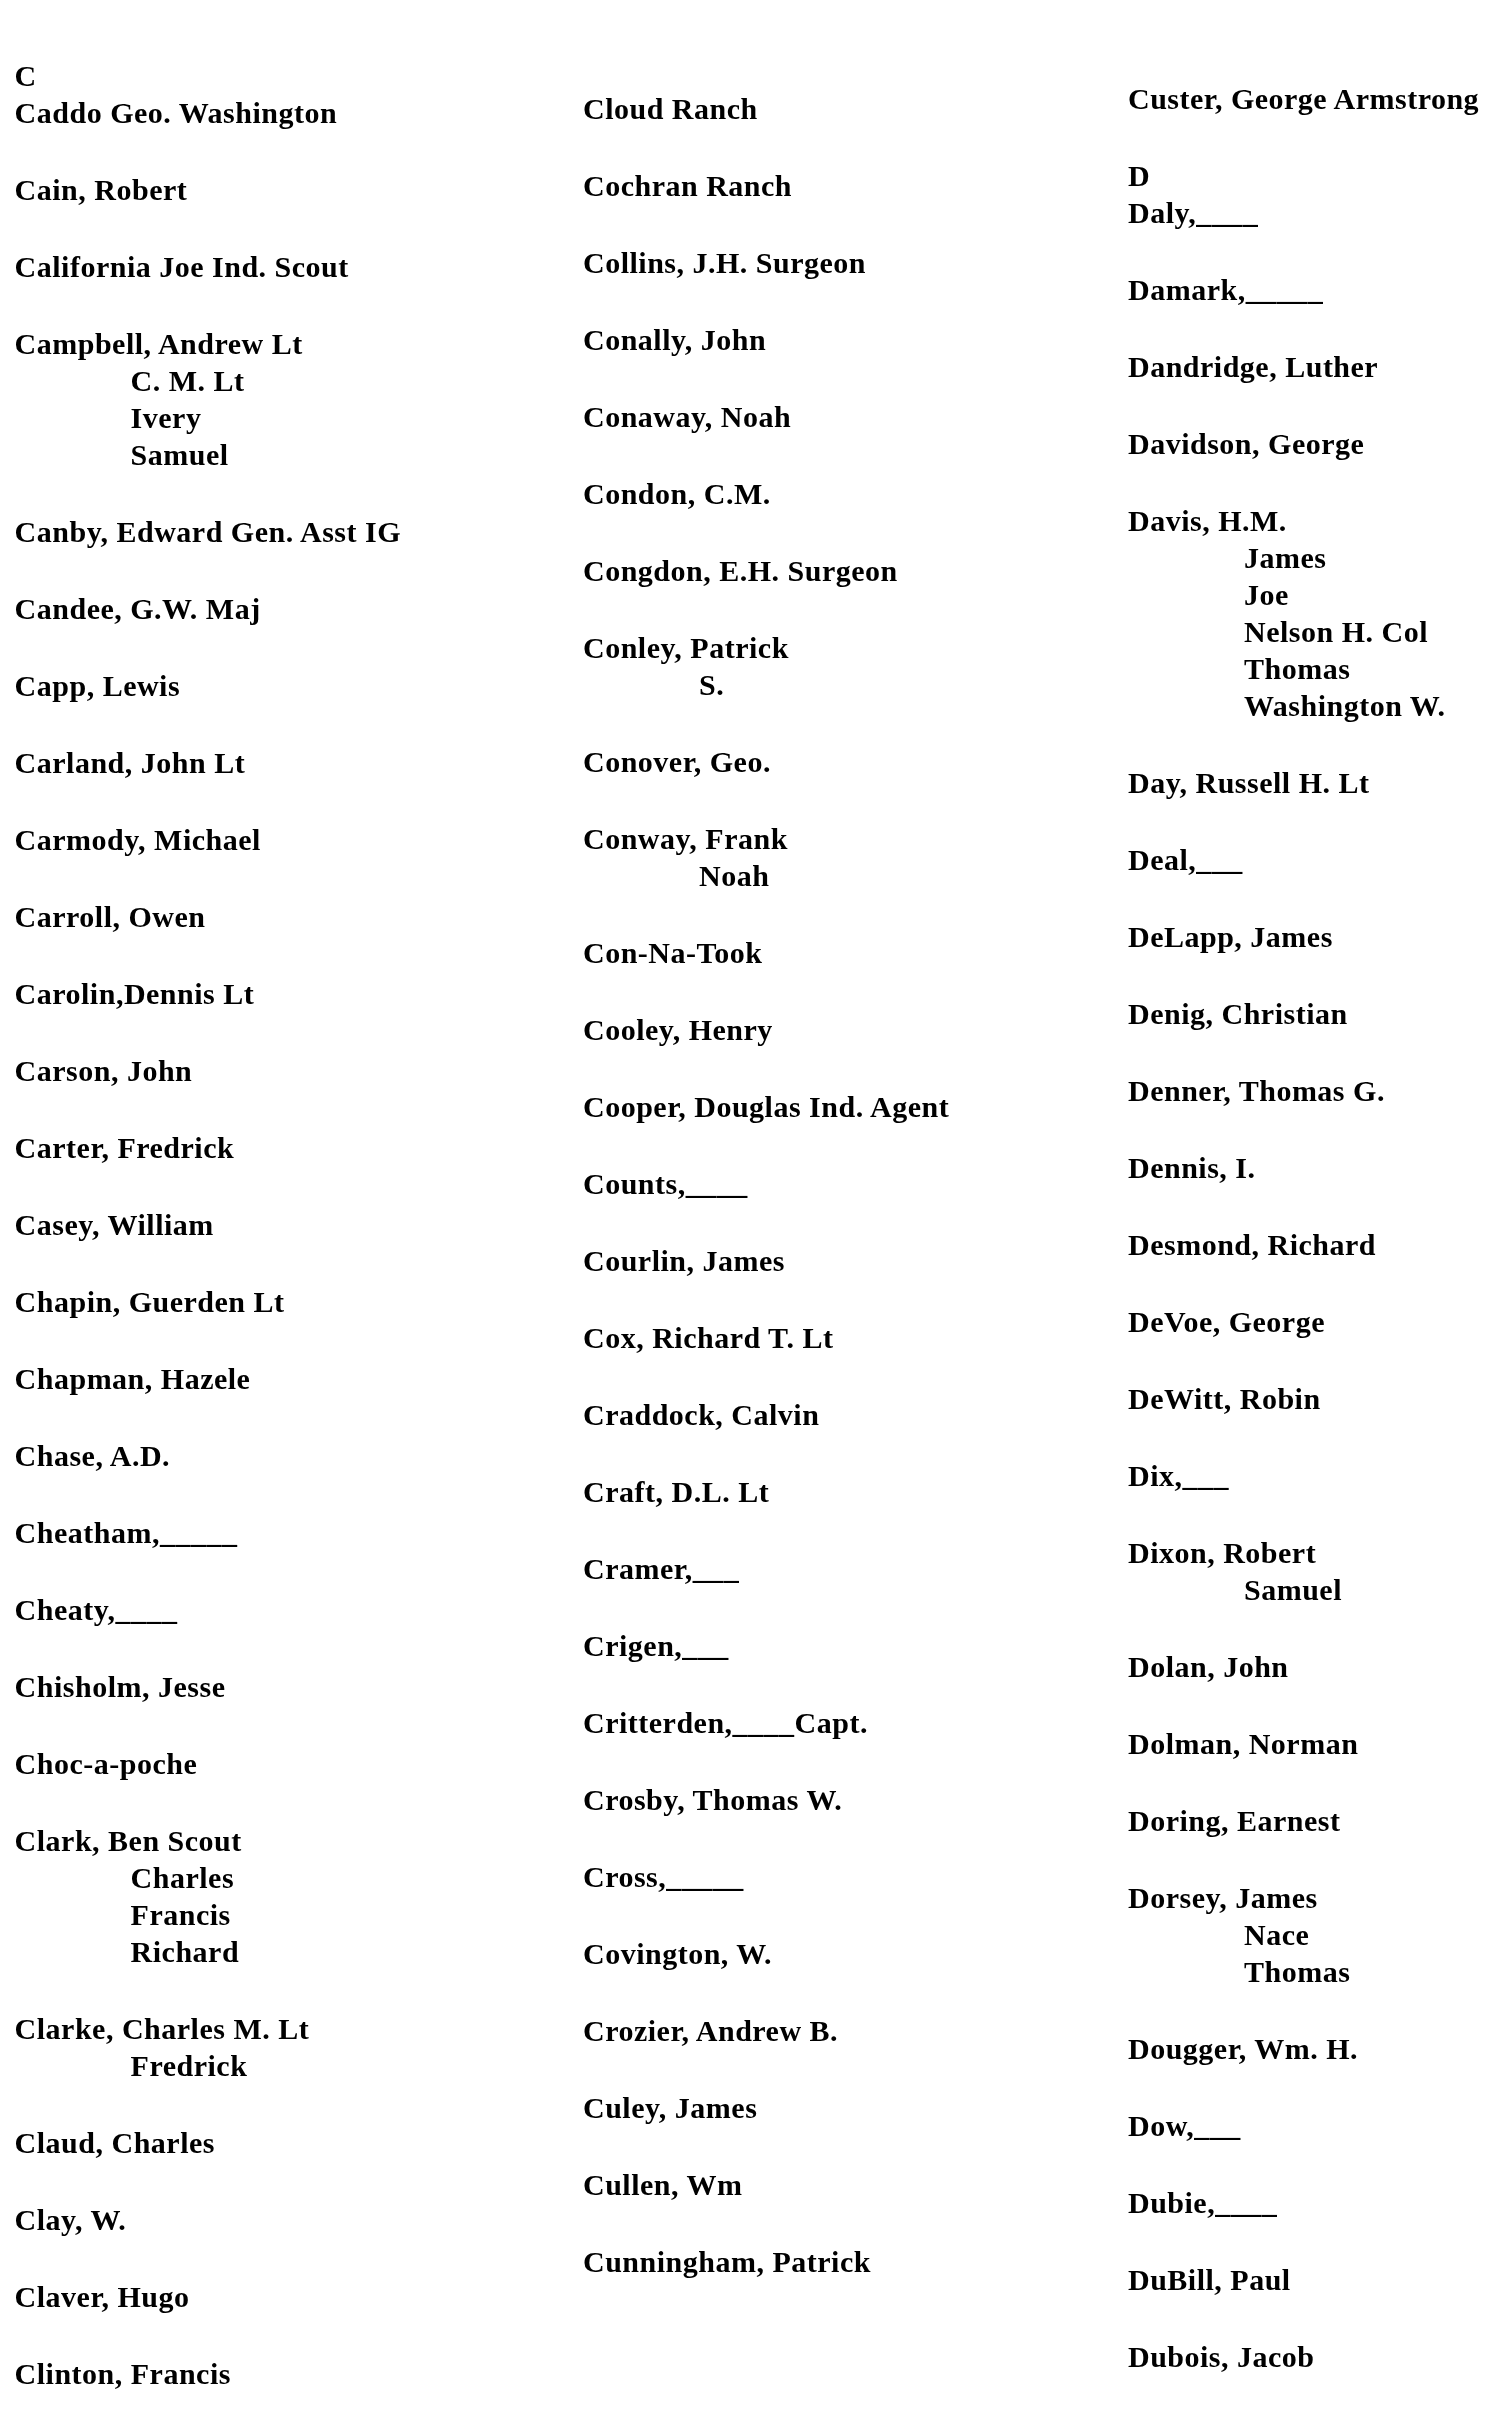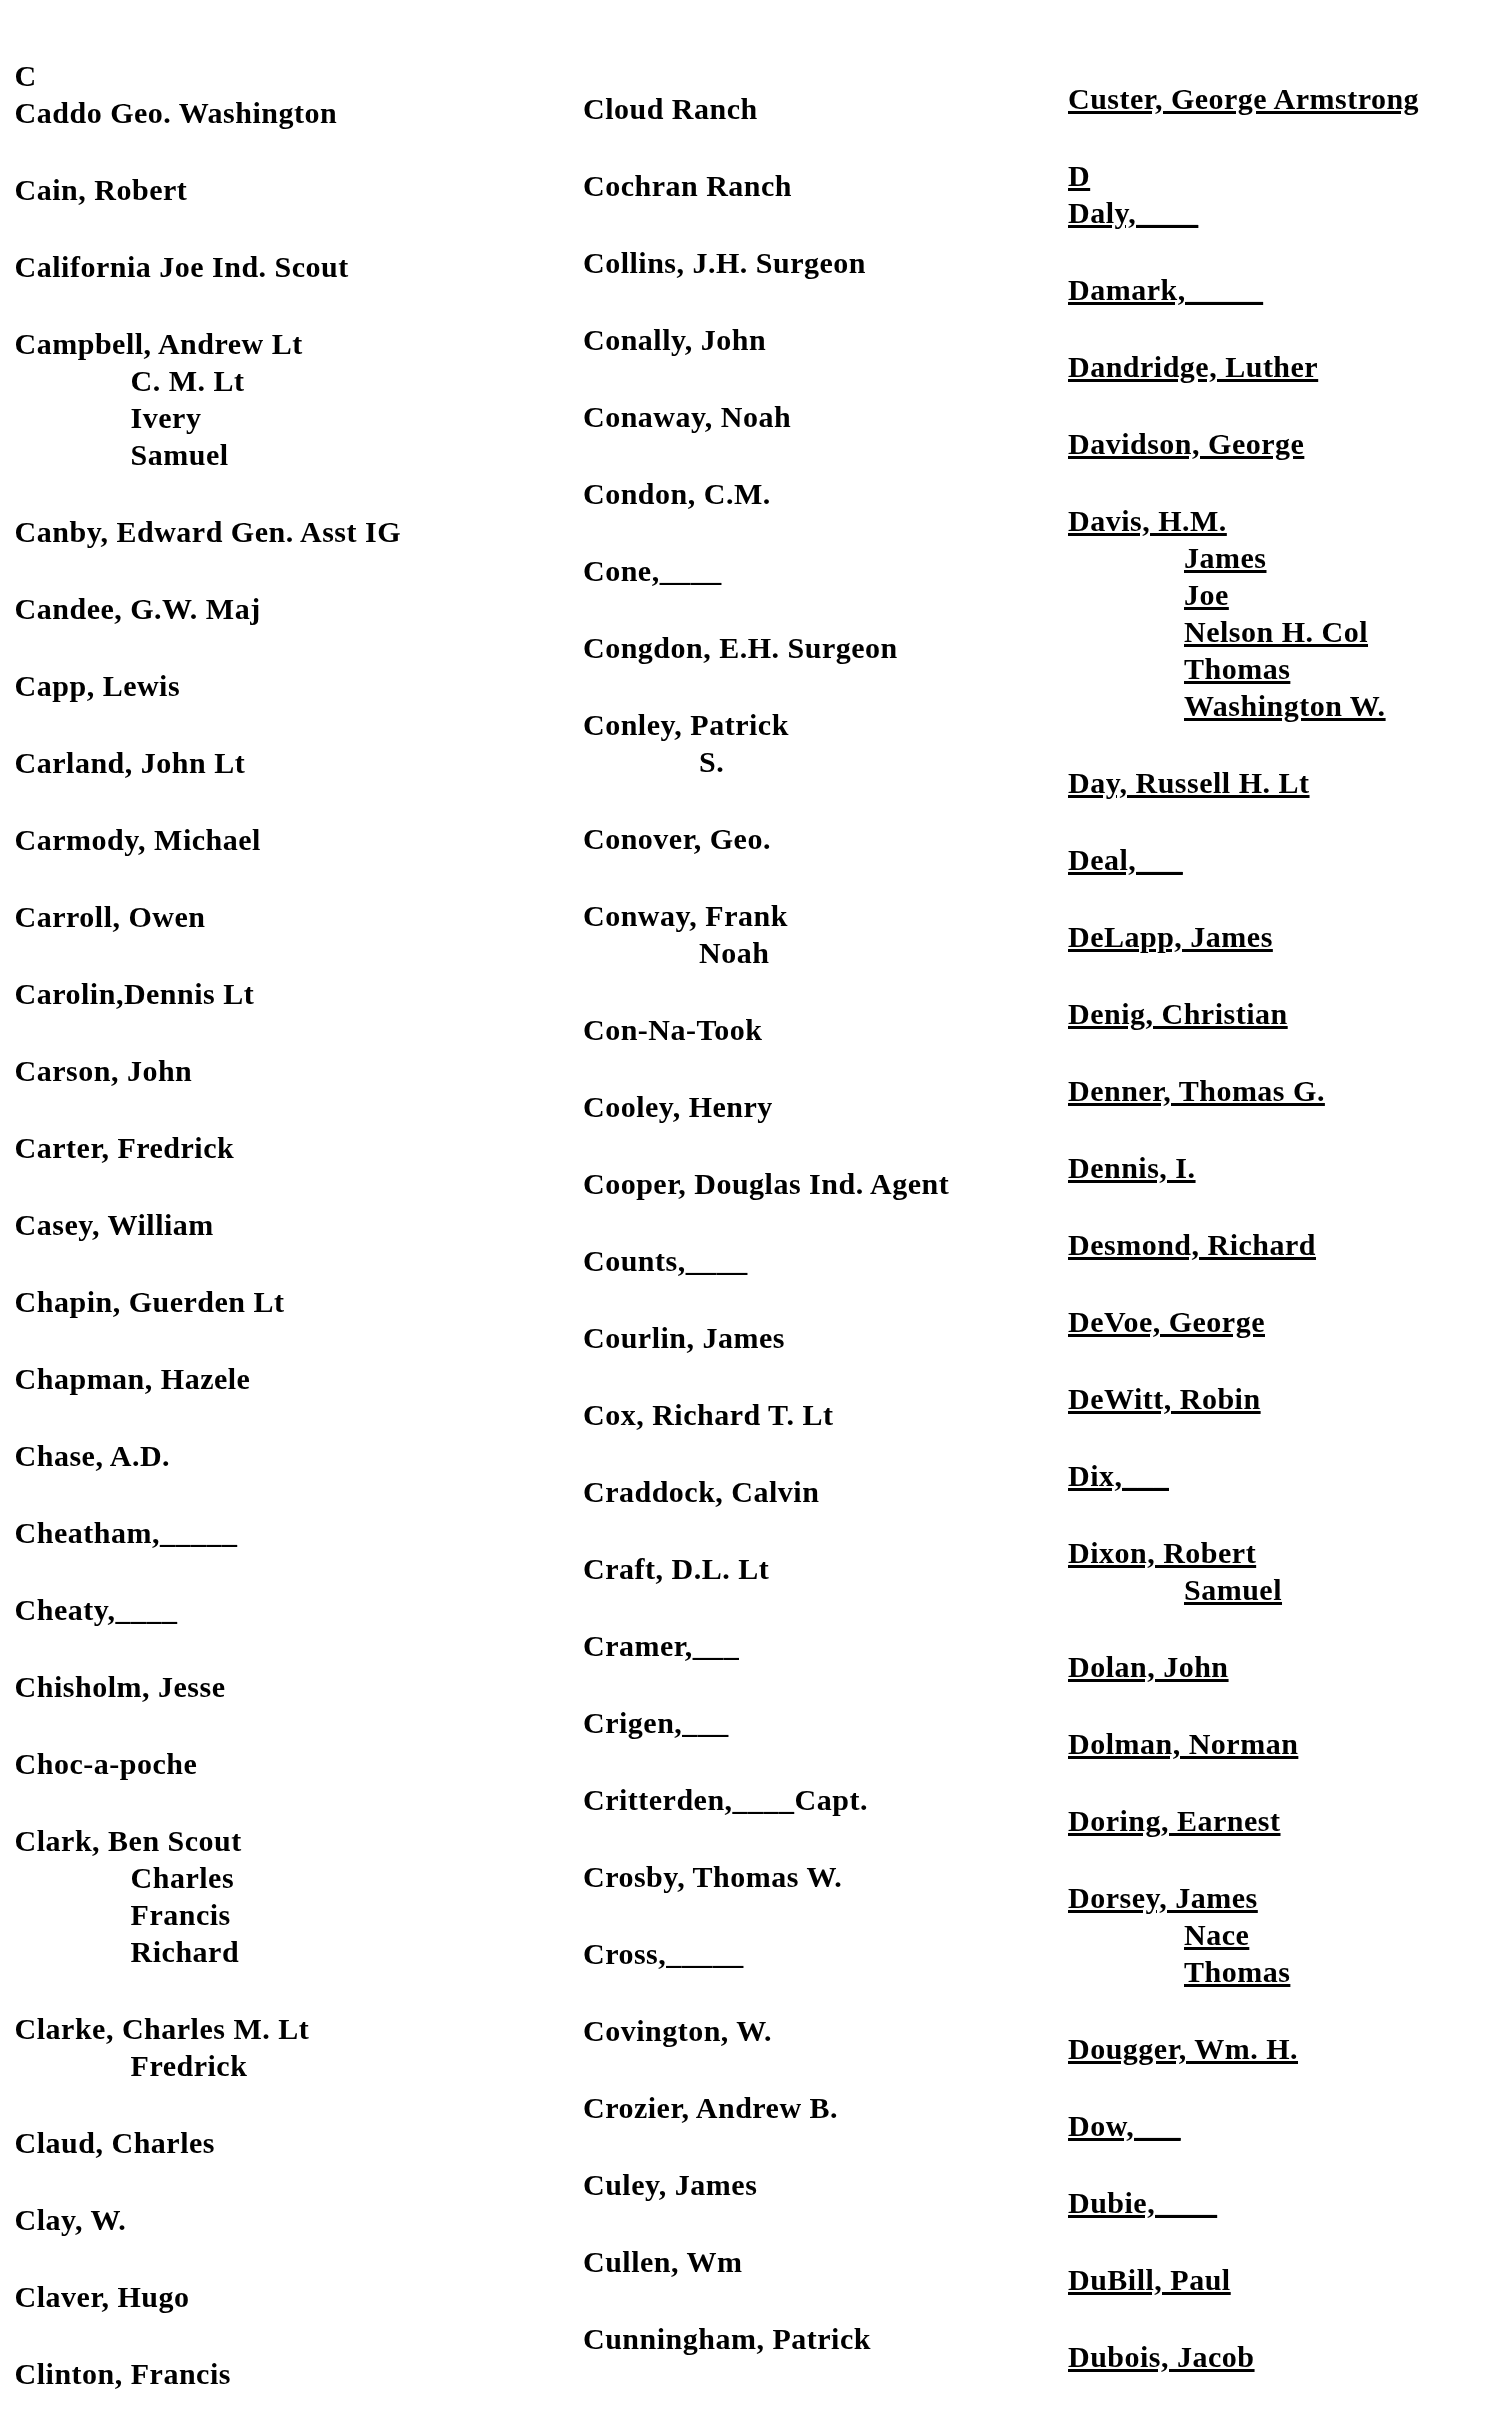--- a/index.html
+++ b/index.html
@@ -16,21 +16,21 @@
     font-family: "Liberation Serif", "DejaVu Serif", serif;
     font-weight: 700;
     overflow: hidden;
   }
   .column {
     position: absolute;
     top: 0;
   }
   #col-0 { left: 14.6px;   top: 57px;  width: 532px; }
   #col-1 { left: 583px;  top: 90px;  width: 532px; }
-  #col-2 { left: 1068px; top: 80px;  width: 375px; text-decoration: underline; }
+  #col-2 { left: 1128px; top: 80px;  width: 375px; }
   .entry {
     font-size: 30px;
     line-height: 37px;
     margin-bottom: 40px;
     letter-spacing: 0.5px;
     white-space: nowrap;
   }
   .section-header {
     margin-bottom: 0;
   }
@@ -147,23 +147,20 @@
       <div class="entry">
         <div class="entry-name">Conally, John</div>
       </div>
       <div class="entry">
         <div class="entry-name">Conaway, Noah</div>
       </div>
       <div class="entry">
         <div class="entry-name">Condon, C.M.</div>
       </div>
       <div class="entry">
-        <div class="entry-name">Cone,____</div>
-      </div>
-      <div class="entry">
         <div class="entry-name">Congdon, E.H. Surgeon</div>
       </div>
       <div class="entry">
         <div class="entry-name">Conley, Patrick</div>
         <div class="sub">S.</div>
       </div>
       <div class="entry">
         <div class="entry-name">Conover, Geo.</div>
       </div>
       <div class="entry">

